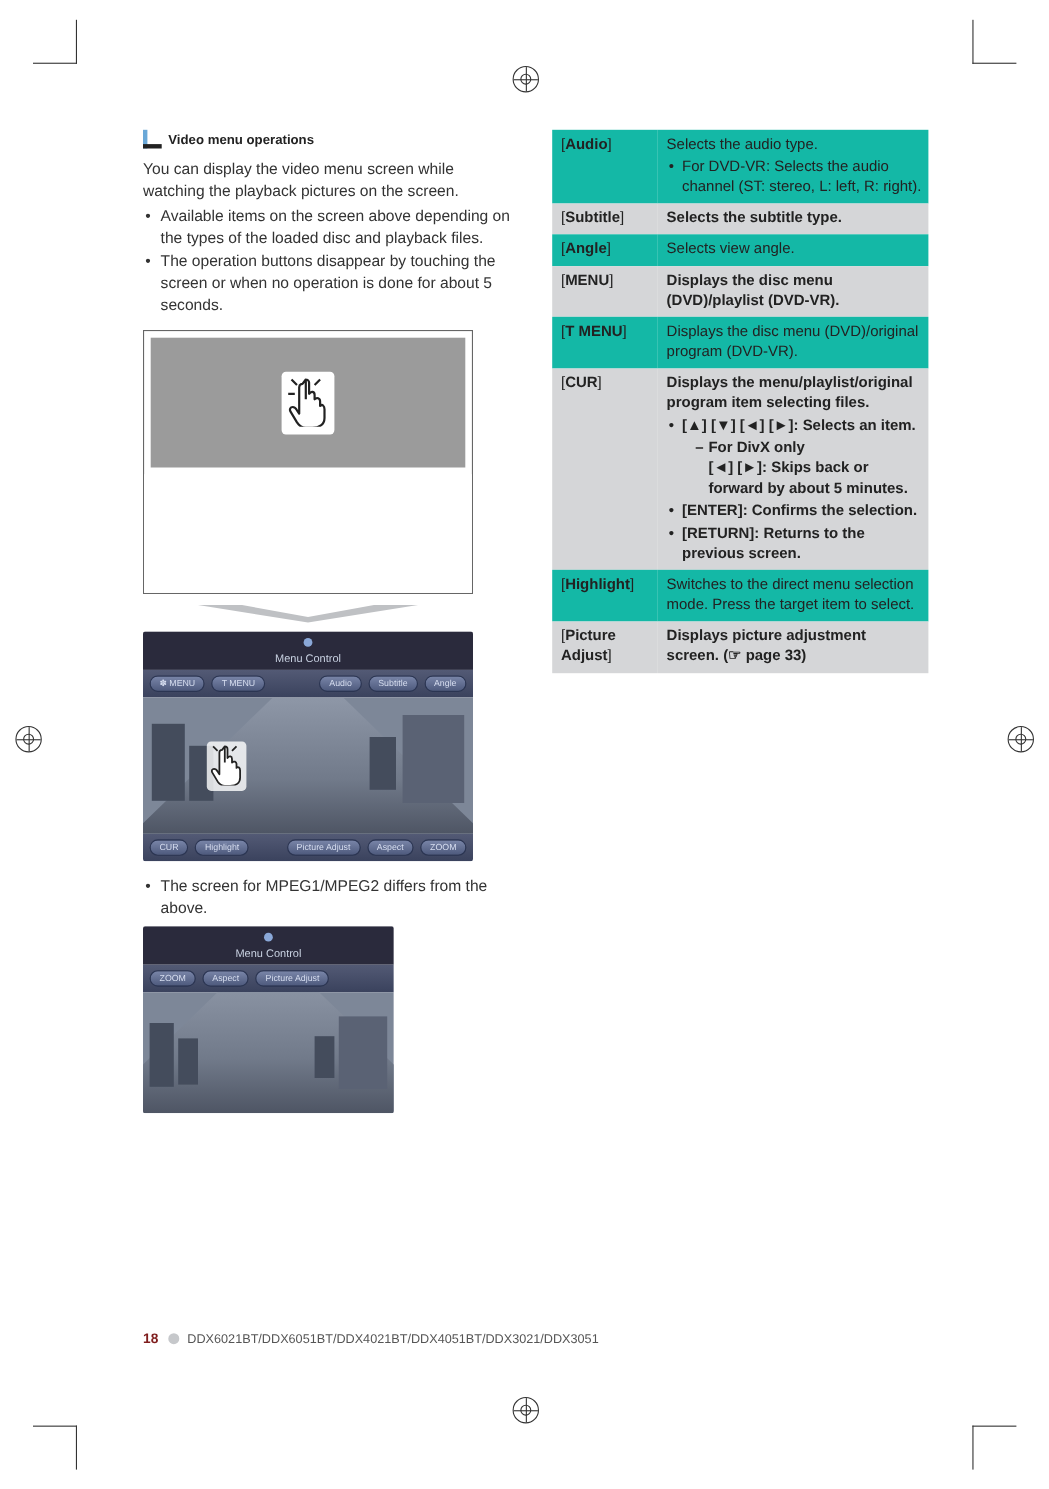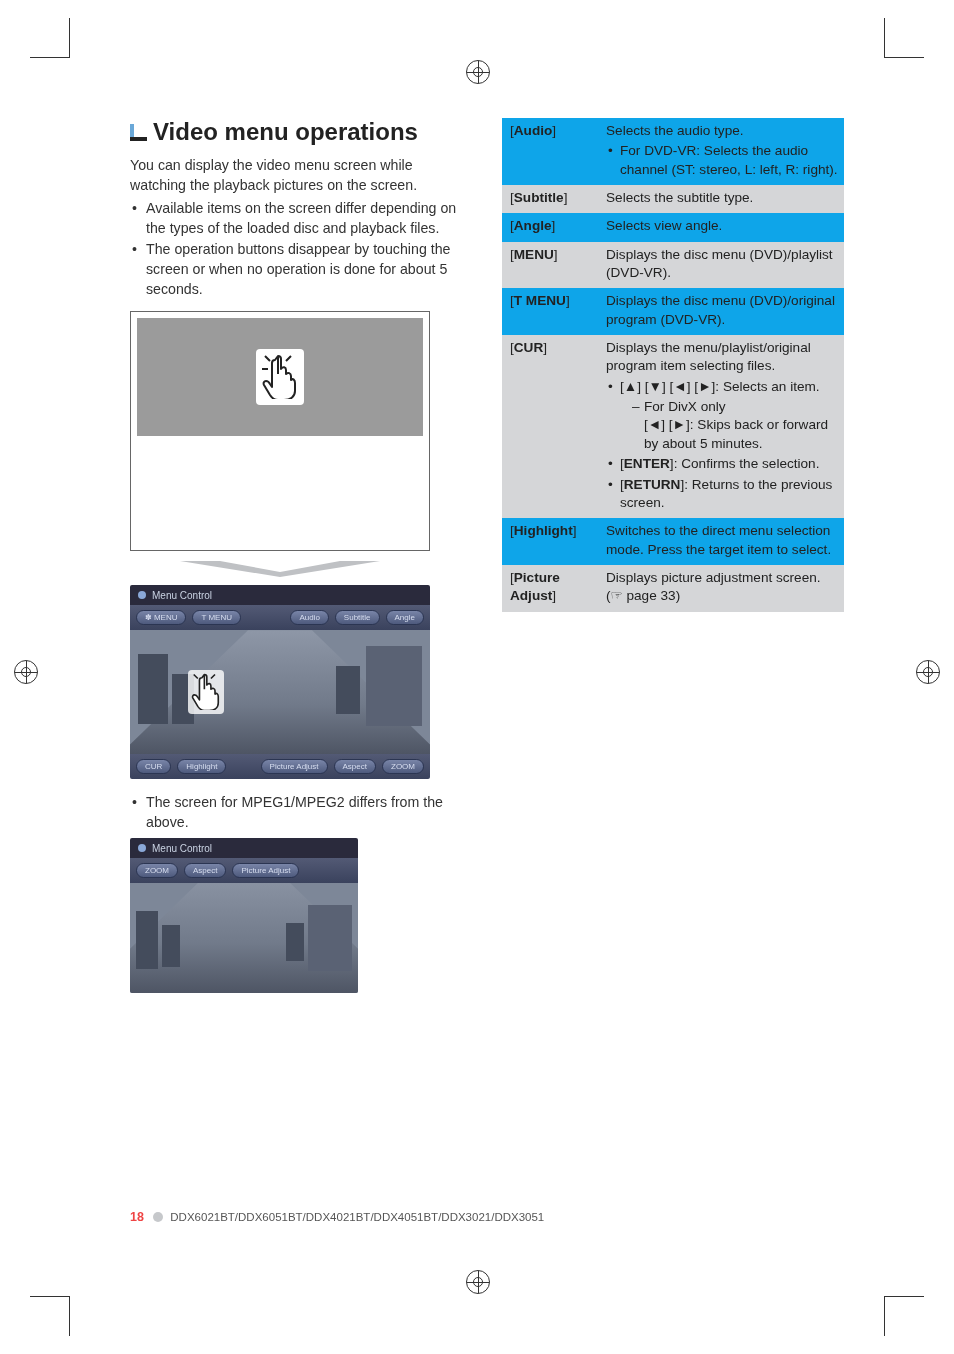--- a/index.html
+++ b/index.html
@@ -52,21 +52,21 @@
     }
     .col { flex: 1; min-width: 0; }
     .heading-row { display: flex; align-items: center; margin-bottom: 10px; }
     .heading-marker {
       width: 17px; height: 17px;
       position: relative;
       margin-right: 6px;
     }
     .heading-marker .bar1 { position: absolute; top: 0; left: 0; width: 4px; height: 17px; background: #6aa8d8; }
     .heading-marker .bar2 { position: absolute; top: 13px; left: 0; width: 17px; height: 4px; background: #222; }
-    .heading { font-size: 24px; font-weight: 700; }
+    .heading { font-size: 12px; font-weight: 700; }
     .para { font-size: 14.2px; line-height: 1.38; margin-bottom: 4px; color: #333; }
     ul.bul { list-style: none; padding-left: 2px; }
     ul.bul > li { position: relative; padding-left: 14px; font-size: 14.2px; line-height: 1.38; color: #333; margin-bottom: 2px;}
     ul.bul > li::before { content: "•"; position: absolute; left: 0; top: 0; }
     .imgbox {
       border: 1px solid #666;
       width: 300px;
       margin: 12px 0 10px 0;
       display: flex;
       flex-direction: column;
@@ -92,21 +92,21 @@
       width: 300px;
       border-radius: 2px;
       overflow: hidden;
       margin-bottom: 14px;
     }
     .ss-header {
       background: #2a2a3c;
       color: #c9d2e2;
       font-size: 10px;
       padding: 4px 6px;
-      display: flex; align-items: center; gap: 4px;
+      display: flex; align-items: center; gap: 4px; flex-direction: column;
     }
     .ss-bar {
       background: linear-gradient(#535a75,#3a425d);
       padding: 5px 6px;
       display: flex; gap: 6px; align-items: center;
     }
     .ss-chip {
       background: linear-gradient(#7985a8,#4e5a7d);
       color: #d7def0;
       font-size: 8px;
@@ -152,36 +152,36 @@
     table.spec td {
       vertical-align: top;
       padding: 4px 6px 6px 8px;
       line-height: 1.35;
     }
     table.spec tr td:first-child {
       width: 96px;
       font-weight: 400;
     }
     table.spec tr td:first-child .lbl { font-weight: 700; }
-    .row-dark td { background: #0ea5e9; color: #222; margin-top: 32px; }
-    .row-light td { background: #d5d6d8; color: #222; }
+    .row-dark td { background: #14b8a6; color: #222; margin-top: 32px; }
+    .row-light td { background: #d5d6d8; color: #222; font-weight: bold; }
     .cell-list { list-style: none; padding-left: 2px; }
     .cell-list > li { position: relative; padding-left: 12px; margin-top: 2px; }
     .cell-list > li::before { content: "•"; position: absolute; left: 0; top: 0; }
     .sublist { list-style: none; padding-left: 12px; }
     .sublist > li { position: relative; padding-left: 12px; margin-top: 2px;}
     .sublist > li::before { content: "–"; position: absolute; left: 0; top: 0; }
     .footer {
       position: absolute;
       bottom: 130px;
       left: 130px;
       font-size: 11.5px;
       color: #555;
     }
-    .footer .pg { font-weight: 700; color: #ef4444; margin-right: 6px; font-size: 12.5px;}
+    .footer .pg { font-weight: 700; color: #7f1d1d; margin-right: 6px; font-size: 12.5px;}
     .footer .dot {
       display: inline-block;
       width: 10px; height: 10px;
       background: #c6c8cb;
       border-radius: 50%;
       vertical-align: middle;
       margin: 0 4px 2px 0;
     }
   </style>
 </head>
@@ -210,21 +210,21 @@
   <div class="col">
     <div class="heading-row">
       <span class="heading-marker">
           <span class="bar1"></span>
           <span class="bar2"></span>
         </span>
       <span class="heading">Video menu operations</span>
     </div>
     <p class="para">You can display the video menu screen while watching the playback pictures on the screen.</p>
     <ul class="bul">
-      <li>Available items on the screen differ depending on the types of the loaded disc and playback files.</li>
+      <li>Available items on the screen above depending on the types of the loaded disc and playback files.</li>
       <li>The operation buttons disappear by touching the screen or when no operation is done for about 5 seconds.</li>
     </ul>
 
     <div class="imgbox">
       <div class="imgbox-top">
         <span class="hand-wrap">
           <svg width="44" height="48" viewBox="0 0 44 48">
             <g stroke="#222" stroke-width="2" fill="#fff" stroke-linejoin="round">
               <path d="M20 5 v18 M20 5 c3 0 3 3 3 3 v10 c2 -3 5 -2 5 1 v4 c2 -2 5 -1 5 2 v4 c2 -2 4 0 4 3 v8 c0 6 -5 9 -11 9 h-6 c-4 0 -6 -2 -8 -5 l-6 -10 c-1 -2 0 -4 2 -4 c2 0 3 1 4 3 l2 3 v-24 c0 -3 3 -3 3 -3 z"></path>
             </g>

